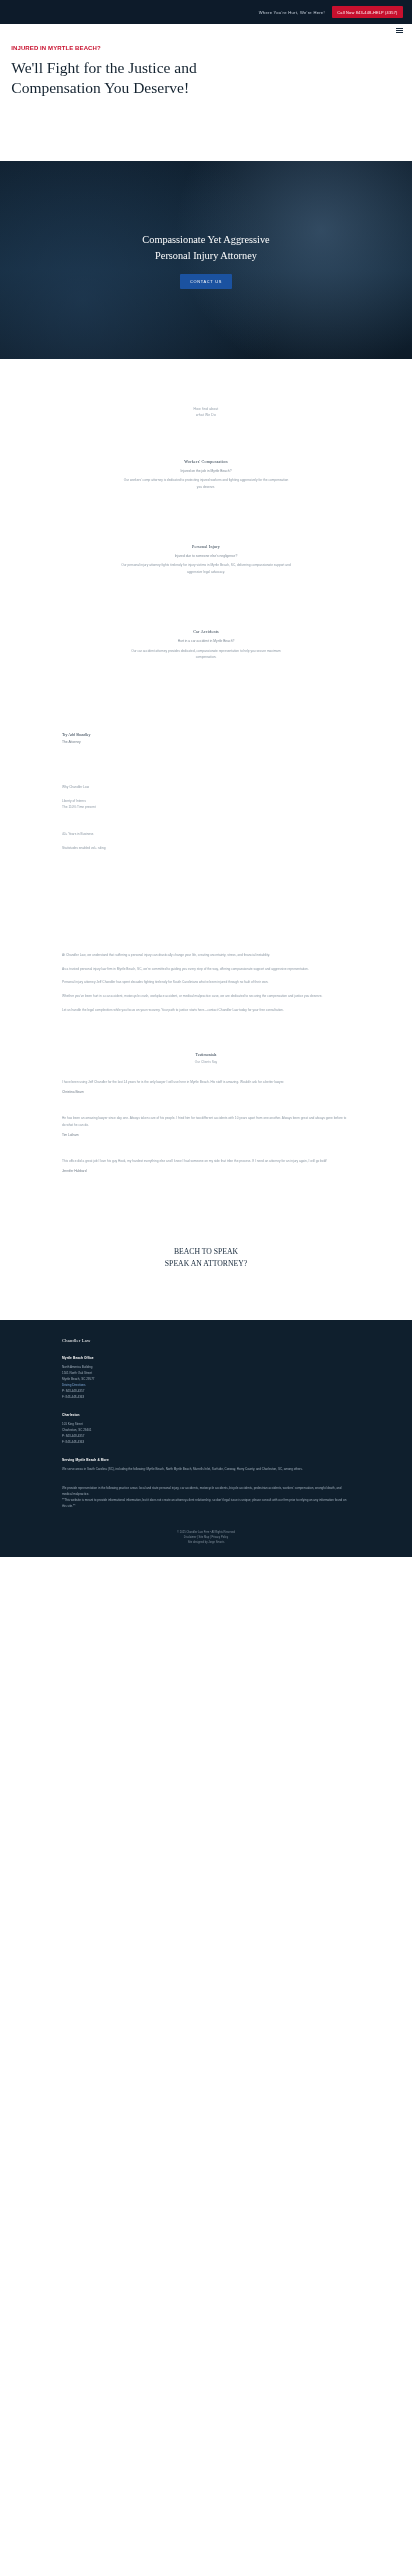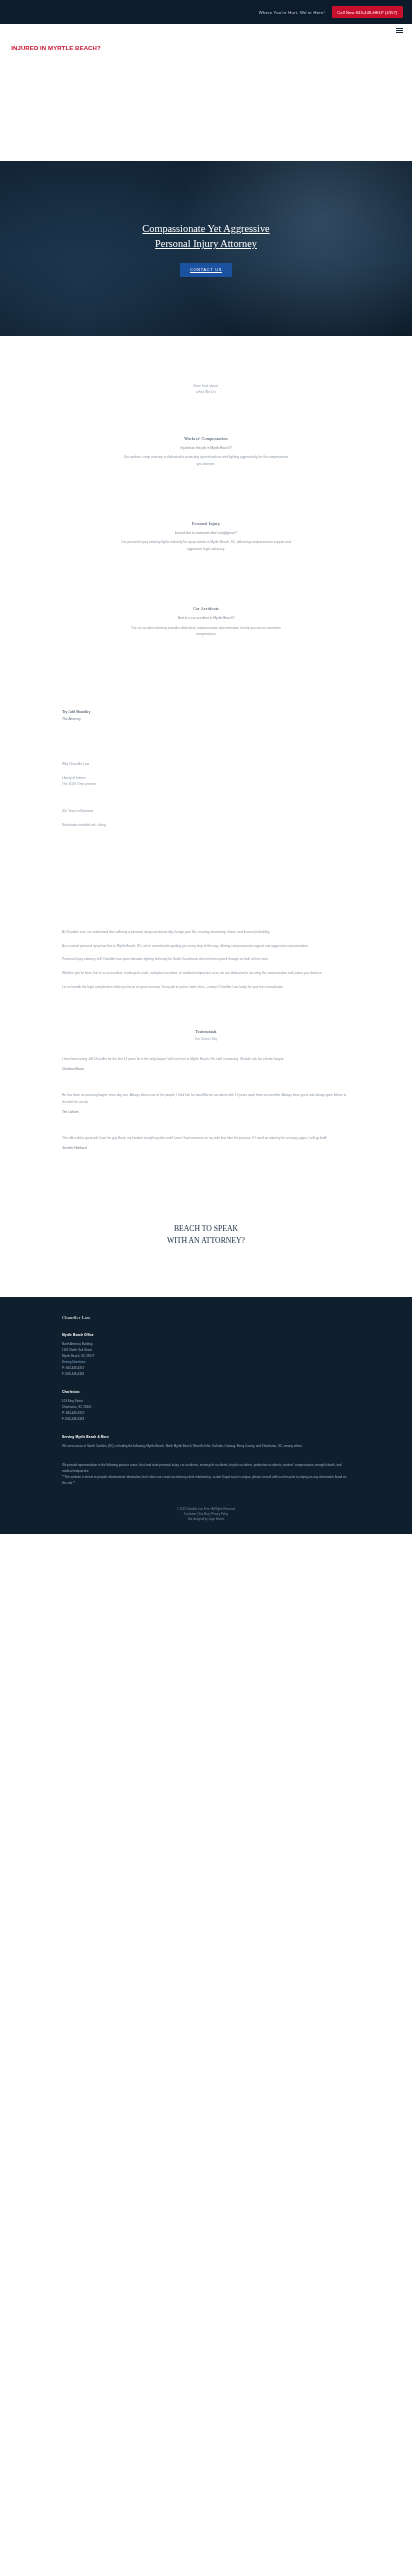--- a/index.html
+++ b/index.html
@@ -74,24 +74,23 @@
     color: #13222f;
     max-width: 216px;
   }
 
   
   .band {
     background: #16283a;
     background-image:
       linear-gradient(100deg, rgba(14,28,42,.96) 0%, rgba(14,28,42,.80) 45%, rgba(22,42,62,.55) 100%);
     color: #fff;
-    height: 175px;
+    height: 198px;
     position: relative;
     overflow: hidden;
-    text-decoration: underline;
   }
   .band .bandbg {
     position: absolute; inset: 0;
     background:
       radial-gradient(circle at 78% 35%, rgba(90,120,150,.45), rgba(90,120,150,0) 42%),
       radial-gradient(circle at 20% 70%, rgba(40,70,100,.5), rgba(0,0,0,0) 55%),
       linear-gradient(180deg, #0f1f2e 0%, #13293c 55%, #0d1b28 100%);
   }
   .band .inner {
     position: relative;
@@ -215,20 +214,21 @@
 <div class="nav">
   <div class="hamburger">
     <span></span>
       <span></span>
       <span></span>
   </div>
 </div>
 
 <div class="hero">
   <div class="eyebrow">INJURED IN MYRTLE BEACH?</div>
+  <h1>We'll Fight for the Justice and Compensation You Deserve!</h1>
 </div>
 
 <div class="band">
   <div class="bandbg"></div>
   <div class="inner">
     <h2 style="white-space:pre-line">Compassionate Yet Aggressive
 Personal Injury Attorney</h2>
     <a class="btn-primary">CONTACT US</a>
   </div>
 </div>
@@ -303,21 +303,21 @@
     <p class="quote">This office did a great job I love his guy Hook, my hardest everything else and I knew I had someone on my side that tribe the process. If I need an attorney for an injury again, I will go bold!</p>
     <p class="who">Jennifer Hubbard</p>
   </div>
 </div>
 
 <div class="spacer-md"></div>
 
 <div class="cta">
   <h2>
     <span>BEACH TO SPEAK</span><br>
-    <span>WITH AN ATTORNEY?</span>
+    <span>SPEAK AN ATTORNEY?</span>
   </h2>
 </div>
 
 <div class="spacer-md"></div>
 
 <div class="footer">
   <div class="fwrap">
     <div class="brand">Chandler Law</div>
 
     <div class="blk">

